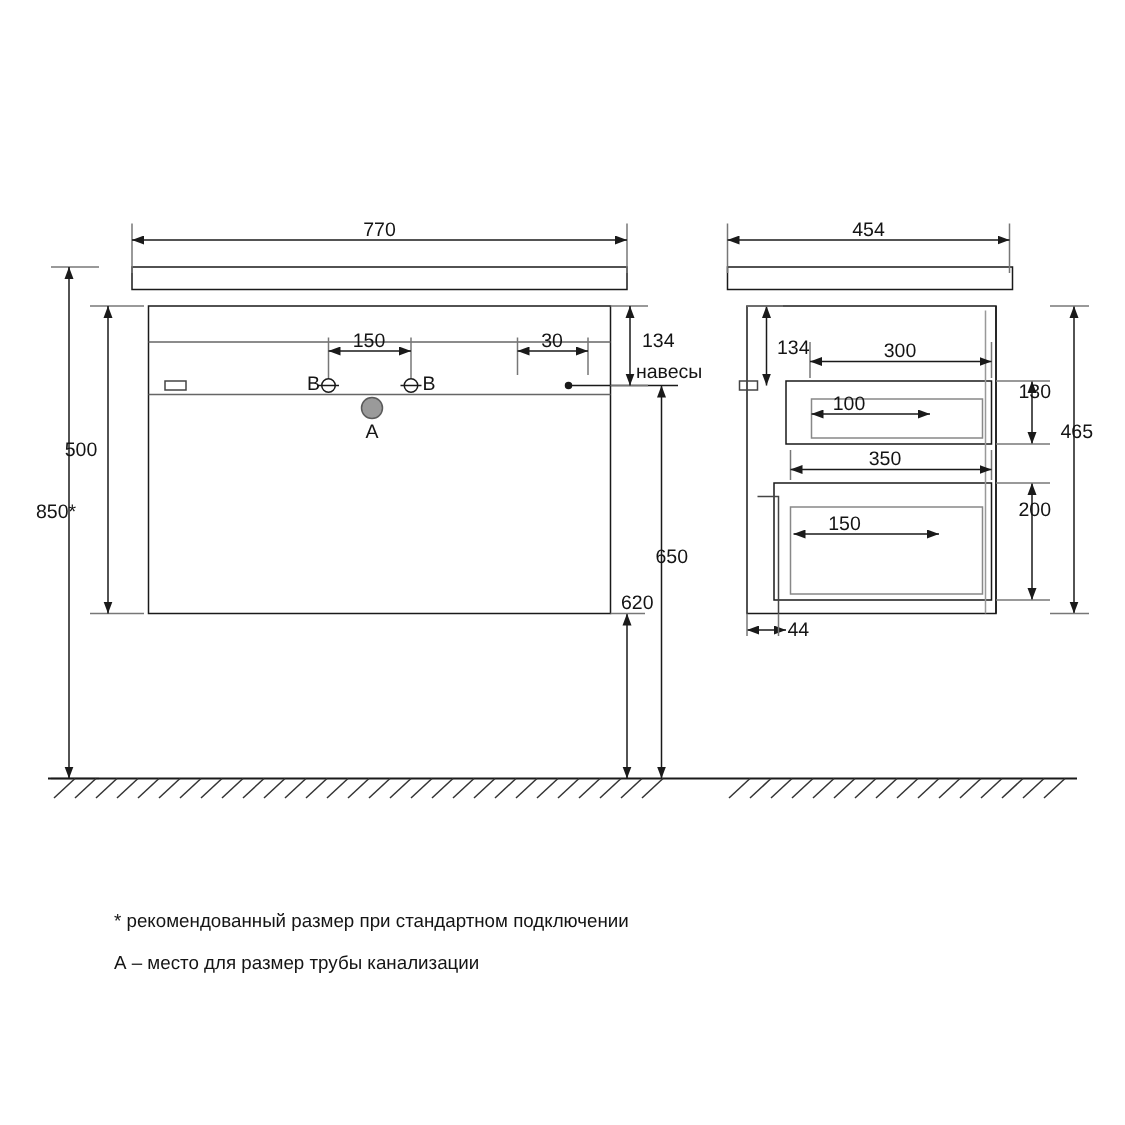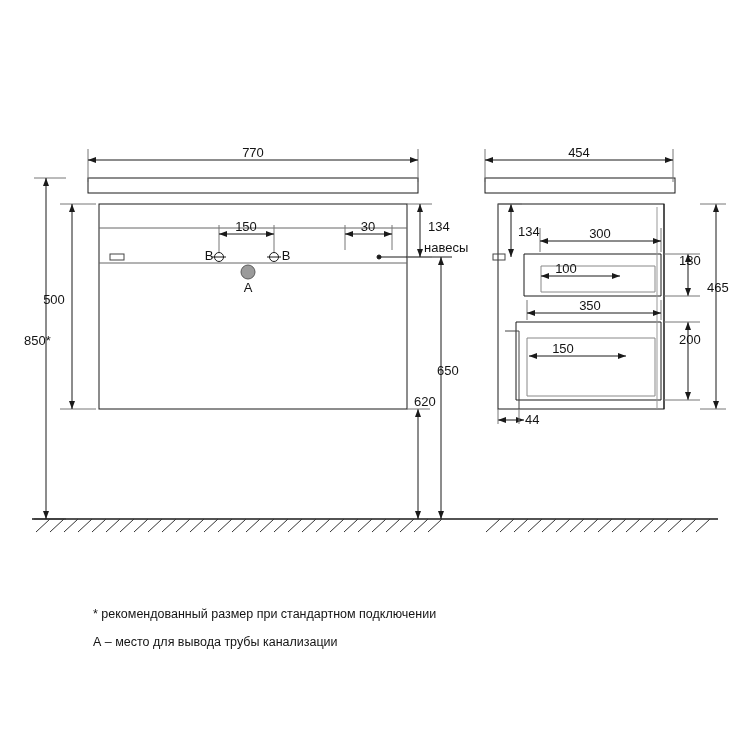--- a/index.html
+++ b/index.html
@@ -7,21 +7,21 @@
     width:750px;height:750px;
     background:#ffffff;
     font-family:"Liberation Sans", sans-serif;
     color:#1a1a1a;
     overflow:hidden;
   }
   #stage{position:relative;width:750px;height:750px;}
   svg{position:absolute;left:0;top:0;}
   .legend{
     position:absolute;
-    left:93px;
+    left:76px;
     top:600px;
     width:600px;
   }
   .legend div{
     font-size:12.5px;
     line-height:28px;
     color:#141414;
     white-space:nowrap;
   }
 </style>
@@ -214,16 +214,16 @@
     <text x="707" y="292">465</text>
     <text x="590" y="310" text-anchor="middle">350</text>
     <text x="563" y="353" text-anchor="middle">150</text>
     <text x="679" y="344">200</text>
     <text x="525" y="424">44</text>
   </g>
 </svg>
 
 <div class="legend">
   <div>* рекомендованный размер при стандартном подключении</div>
-  <div>А – место для вывода трубы канализации</div>
+  <div>А – место для размер трубы канализации</div>
 </div>
 
 </div>
 
 </body></html>

